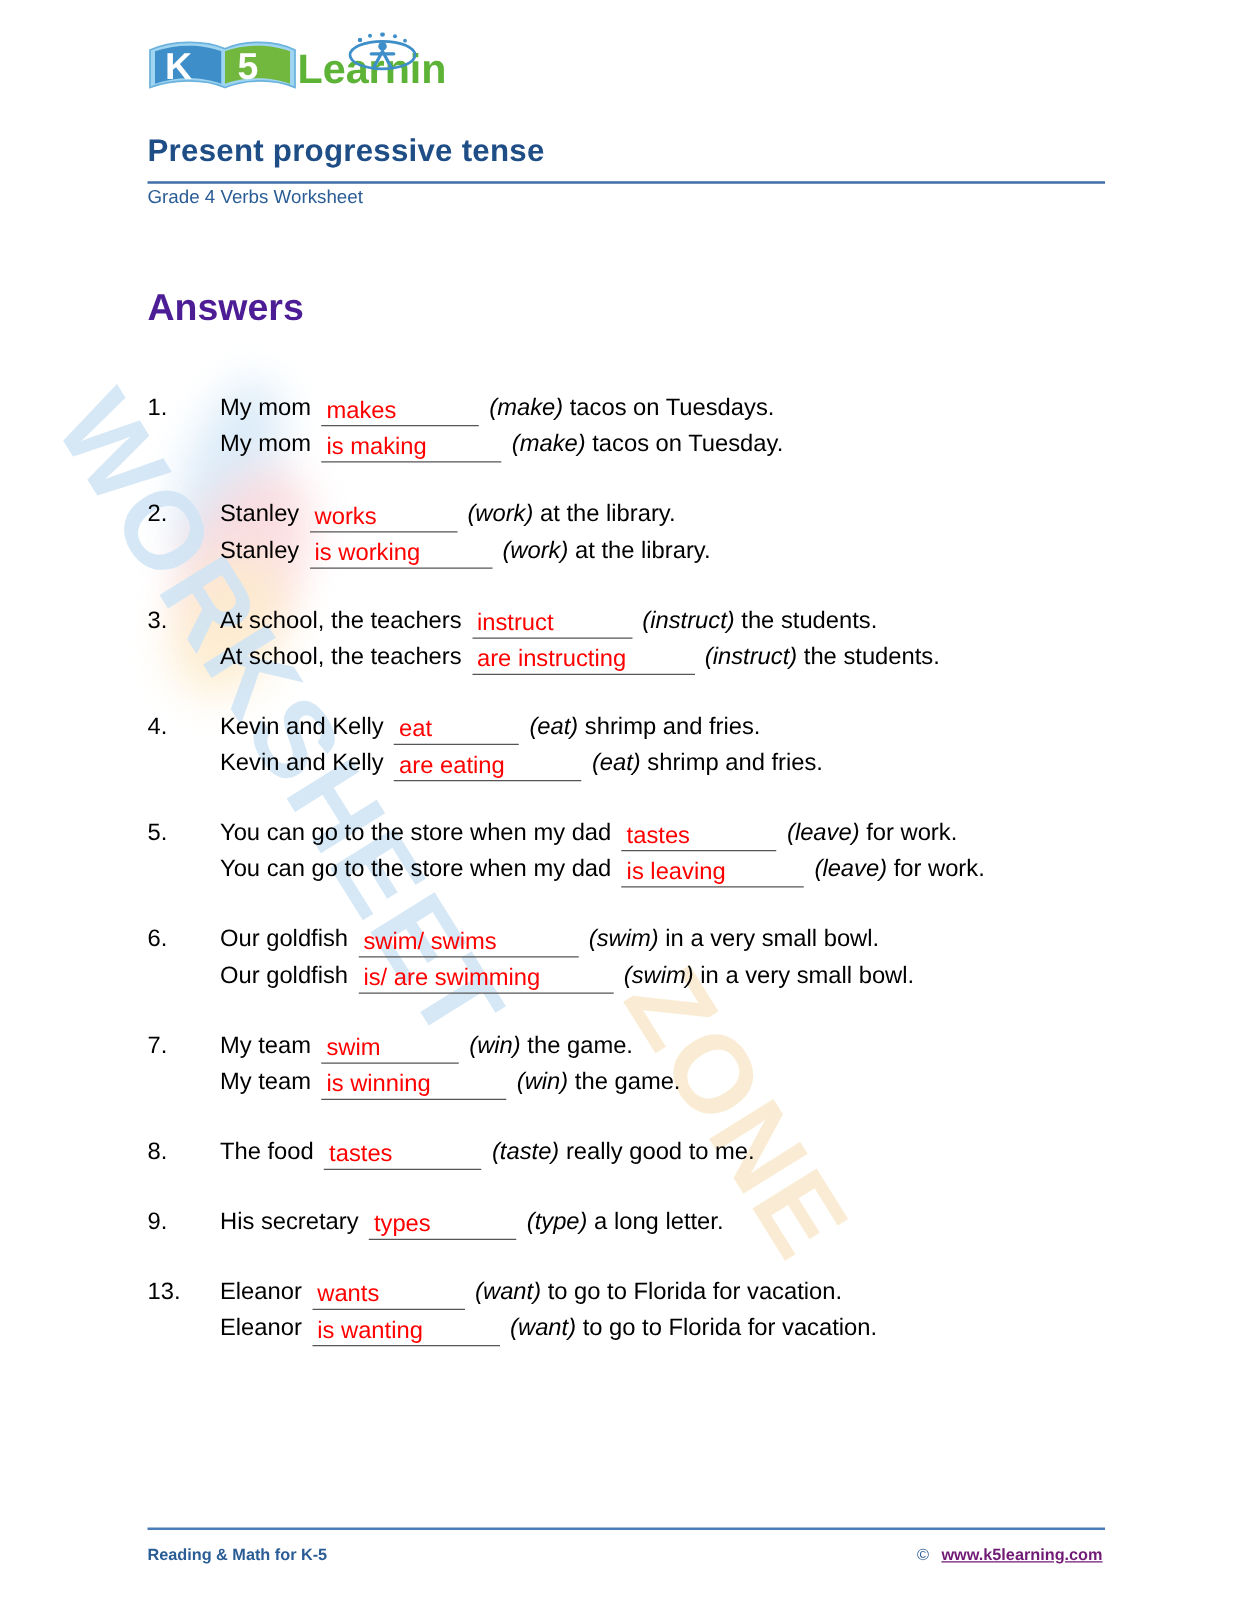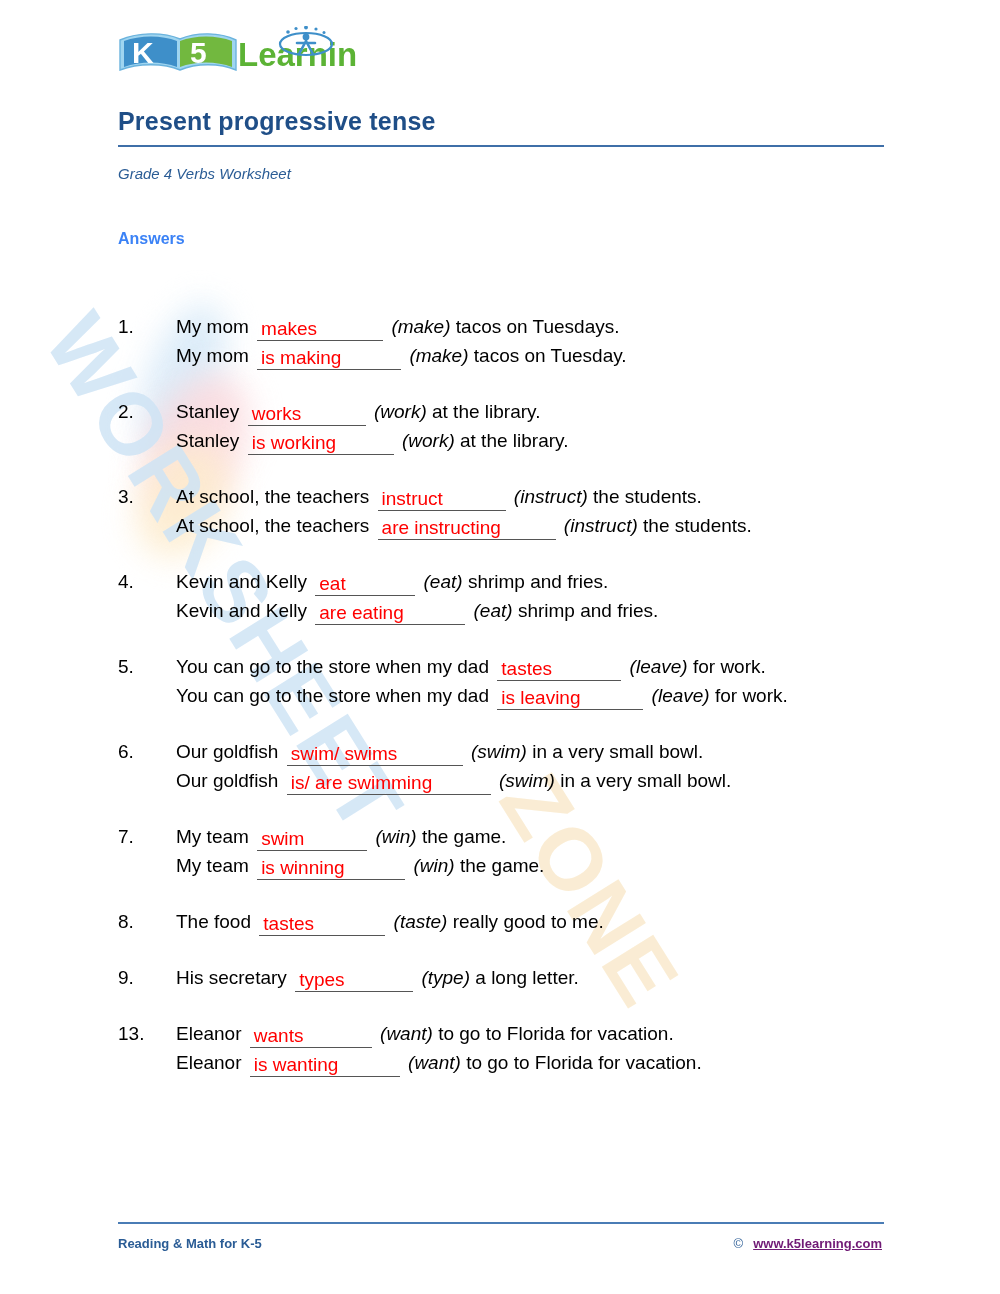--- a/index.html
+++ b/index.html
@@ -103,32 +103,31 @@
     position: absolute;
     left: 118px;
     top: 145px;
     width: 766px;
     height: 2px;
     background: #3f6fa8;
   }
   #subtitle {
     position: absolute;
     left: 118px;
-    top: 165px;
+    top: 149px;
     font-size: 15px;
     color: #2a5c95;
-    font-style: italic;
   }
   #answers-heading {
     position: absolute;
     left: 118px;
     top: 230px;
-    font-size: 16px;
-    font-weight: bold;
-    color: #3b82f6;
+    font-size: 30px;
+    font-weight: bold;
+    color: #4c1d95;
   }
 
   
   #questions {
     position: absolute;
     left: 0;
     top: 312px;
     width: 1000px;
   }
   .q-item {

